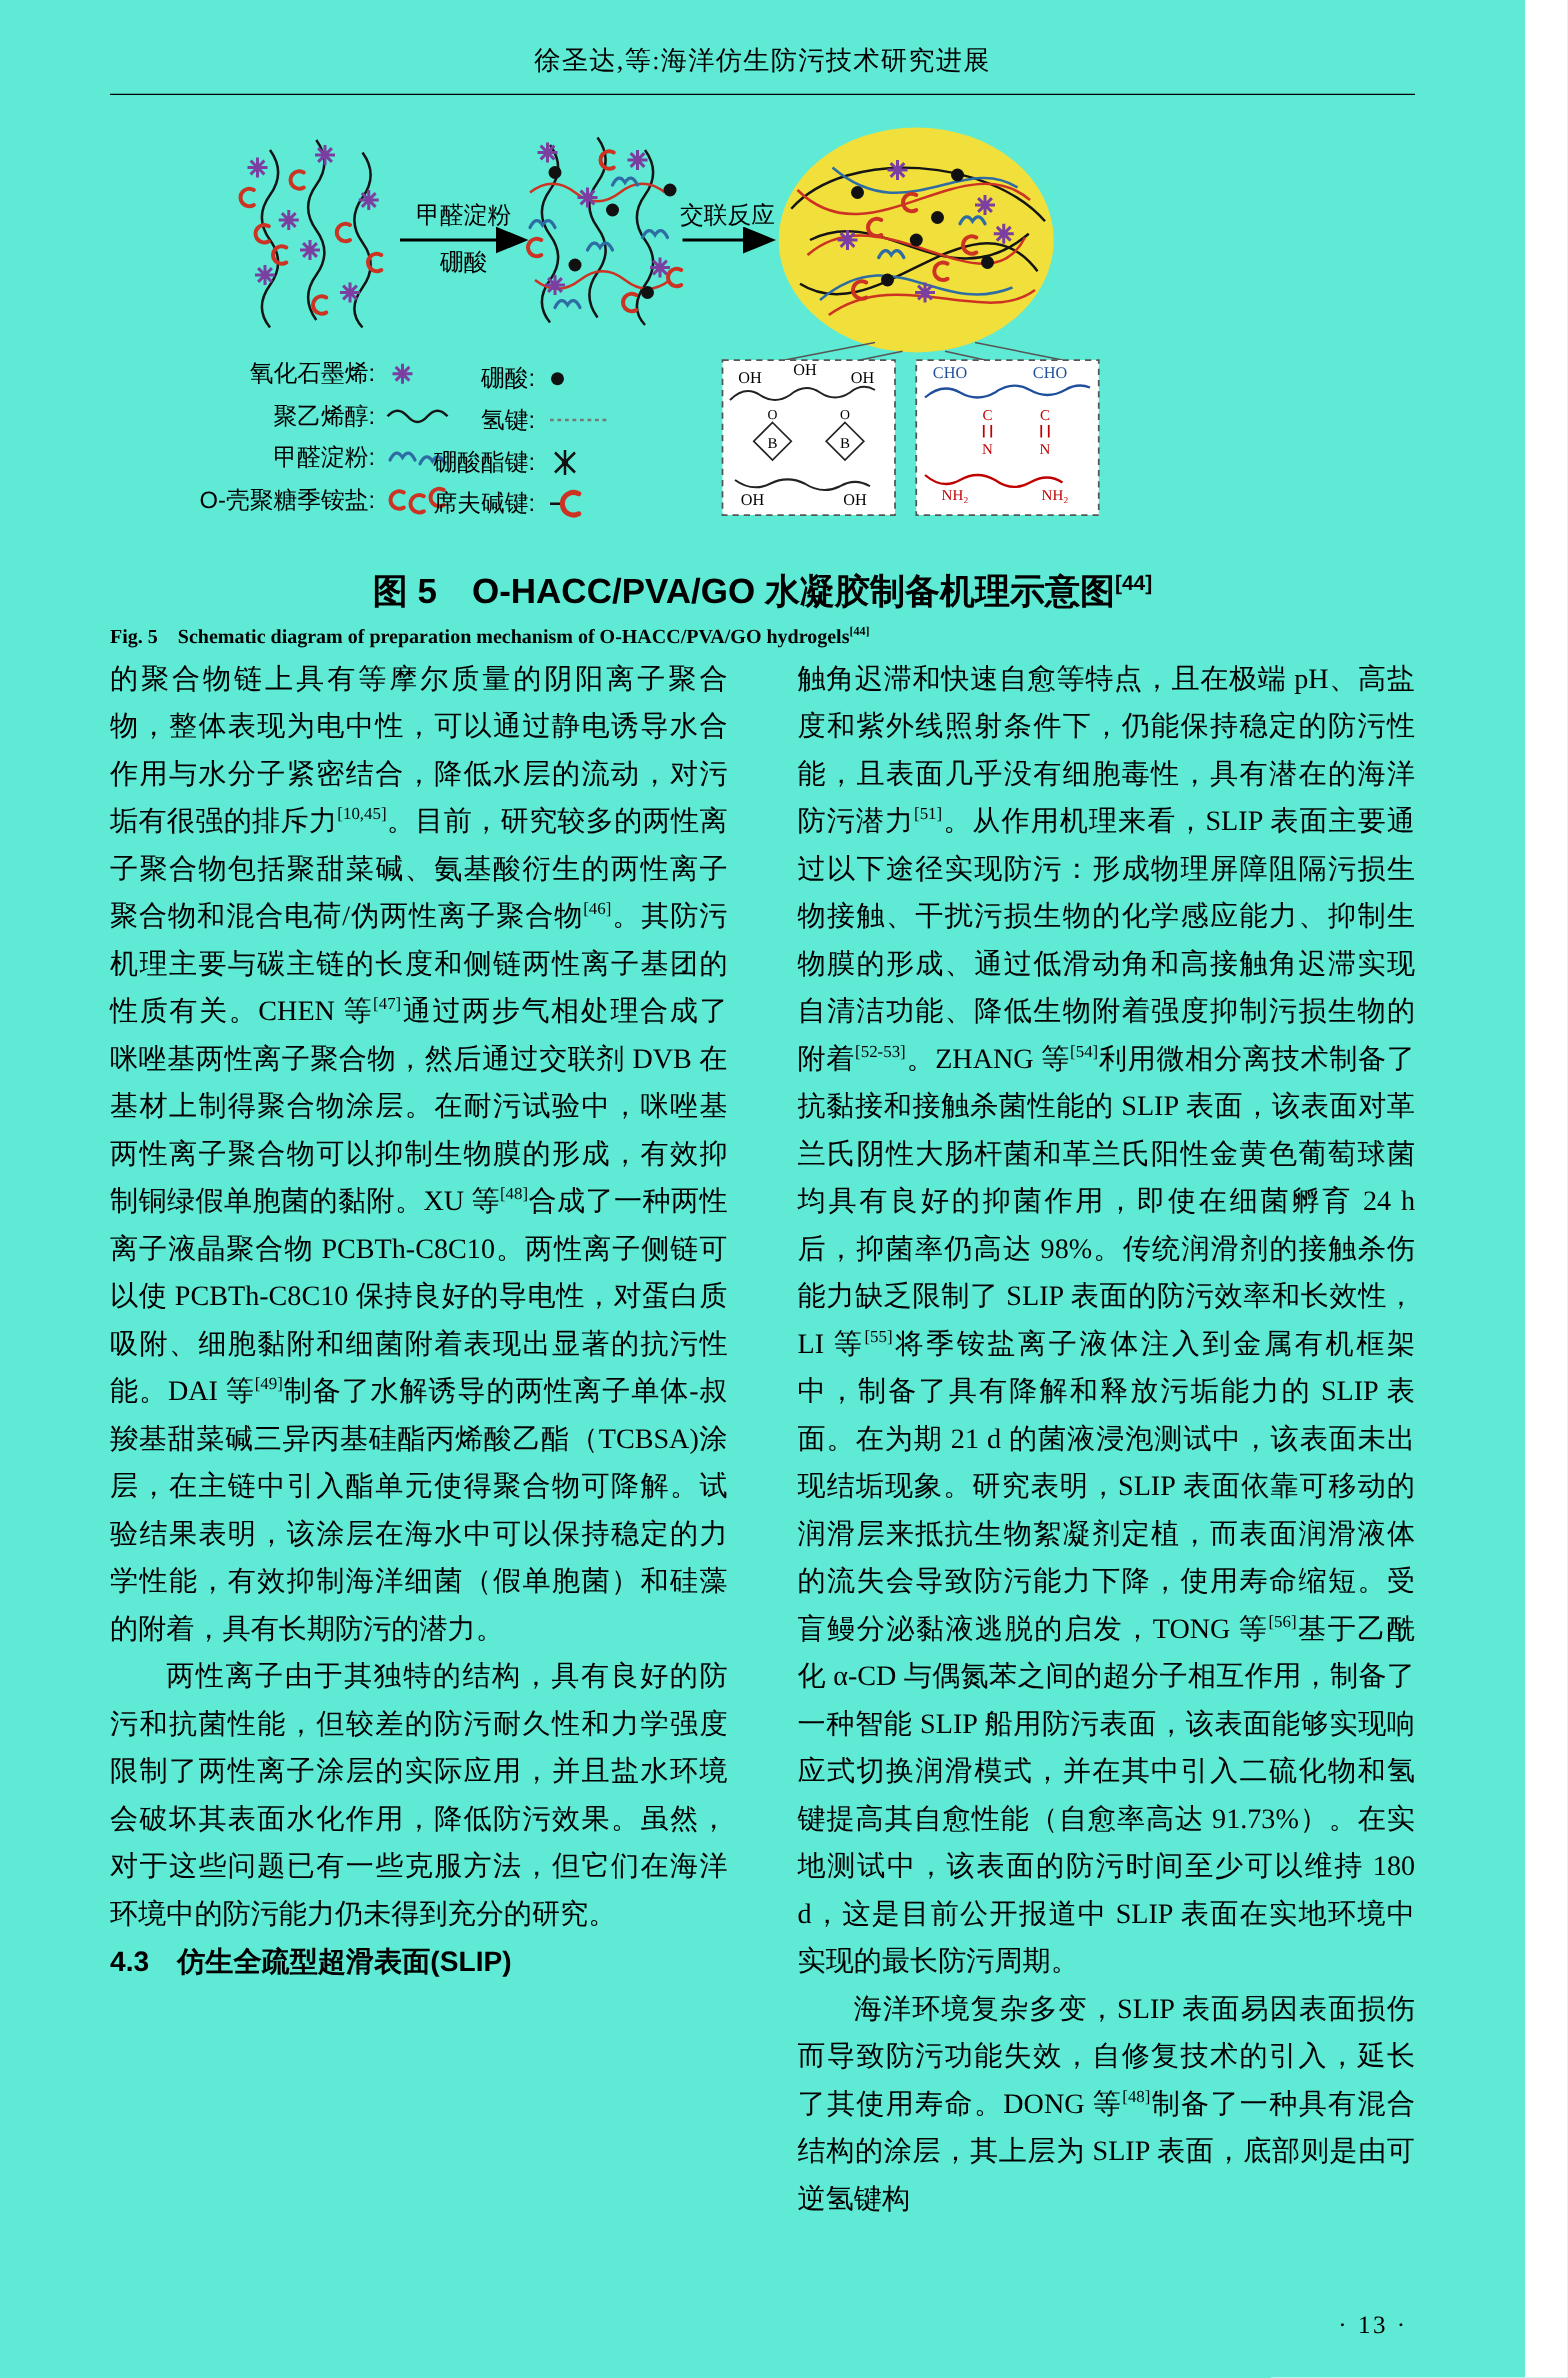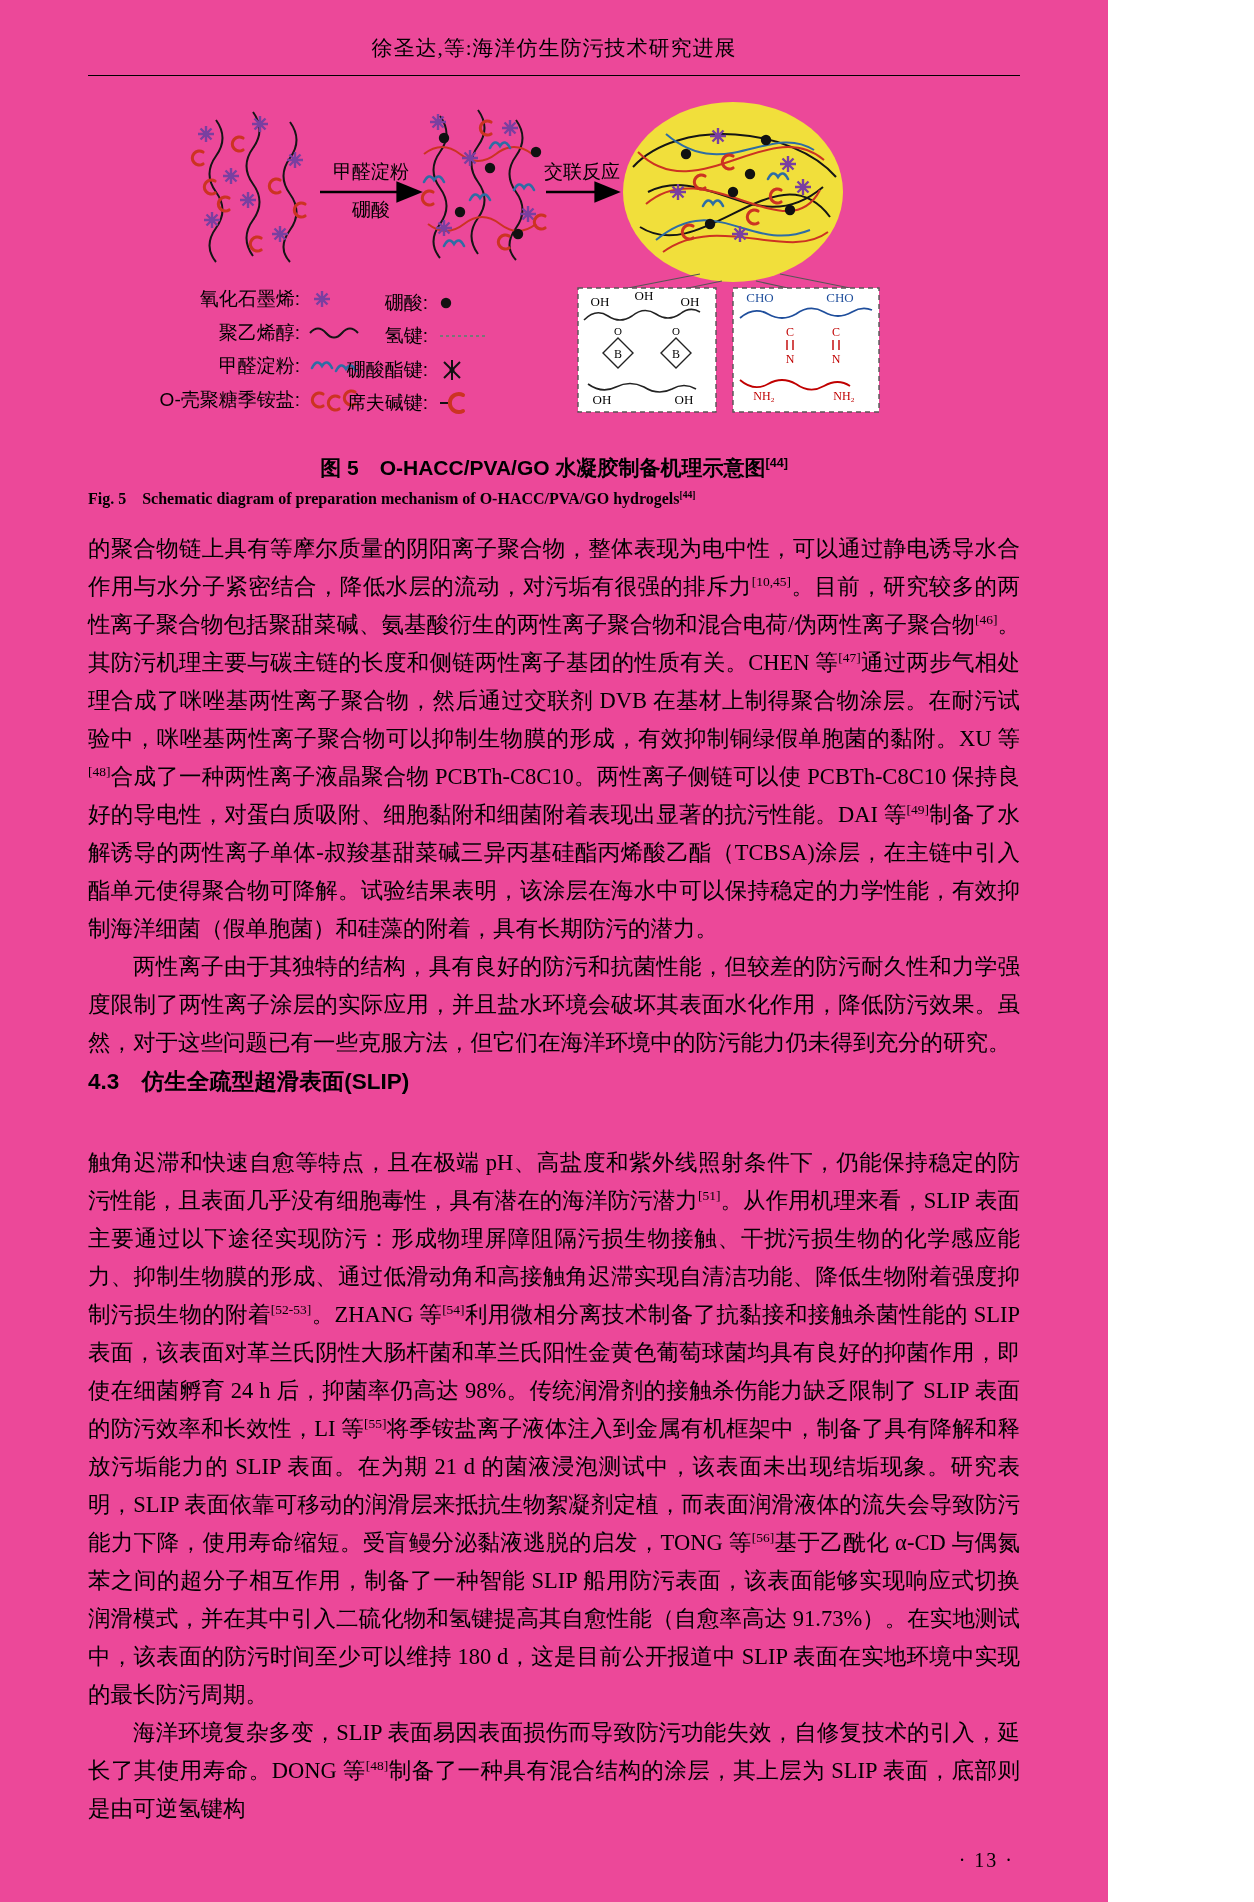--- a/index.html
+++ b/index.html
@@ -1,24 +1,24 @@
 <!DOCTYPE html>
 <html><head>
 <meta charset="utf-8">
 <style>
   * { margin:0; padding:0; box-sizing:border-box; }
   html,body { background:#ffffff; }
   body { width:1254px; font-family:"Liberation Serif","DejaVu Serif",serif; color:#000; }
-  .page { width:1108px; height:1902px; padding:34px 88px 0; position:relative; background:#ec4899; overflow:hidden; }
+  .page { width:1220px; height:1902px; padding:34px 88px 0; position:relative; background:#5eead4; overflow:hidden; }
   .header { text-align:center; font-size:21px; letter-spacing:1px; padding-bottom:13px; border-bottom:1.5px solid #000; }
   .figure-area { margin-top:16px; text-align:right; }
   .figure-area svg { display:block; margin:0 auto; }
-  .caption-cn { text-align:center; font-family:"Liberation Sans","DejaVu Sans",sans-serif; font-weight:bold; font-size:21px; margin-top:10px; }
+  .caption-cn { text-align:center; font-family:"Liberation Sans","DejaVu Sans",sans-serif; font-weight:bold; font-size:28px; margin-top:10px; }
   .caption-en { font-family:"Liberation Serif","DejaVu Serif",serif; font-weight:bold; font-size:16px; margin-top:7px; }
-  .columns { display:flex; gap:42px; margin-top:20px;flex-direction:column; }
+  .columns { display:flex; gap:56px; margin-top:4px; }
   .column { flex:1; min-width:0; font-size:22.5px; line-height:38px; text-align:justify; }
   .para { text-align:justify; }
   .para.indent { text-indent:2em; }
   .section-heading { font-family:"Liberation Sans","DejaVu Sans",sans-serif; font-weight:bold; font-size:22.5px; line-height:40px; }
   sup { font-size:0.6em; line-height:0; vertical-align:super; }
   .page-number { position:absolute; right:94px; bottom:30px; font-size:20px; letter-spacing:2px; }
   text { font-family:"Liberation Serif","DejaVu Serif",serif; }
   .cjk-label { font-family:"Liberation Sans","DejaVu Sans",sans-serif; }
 </style>
 </head>

